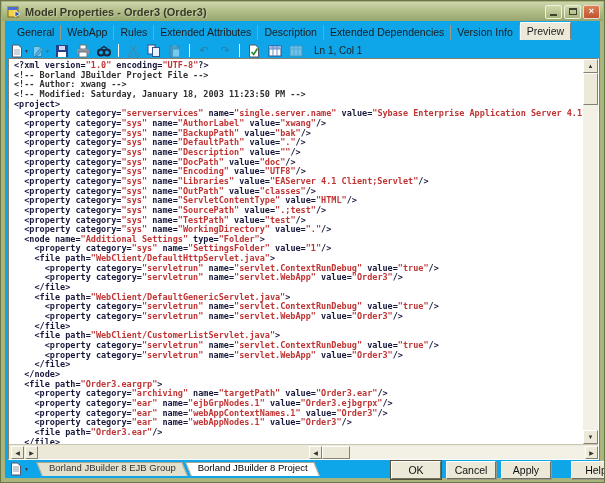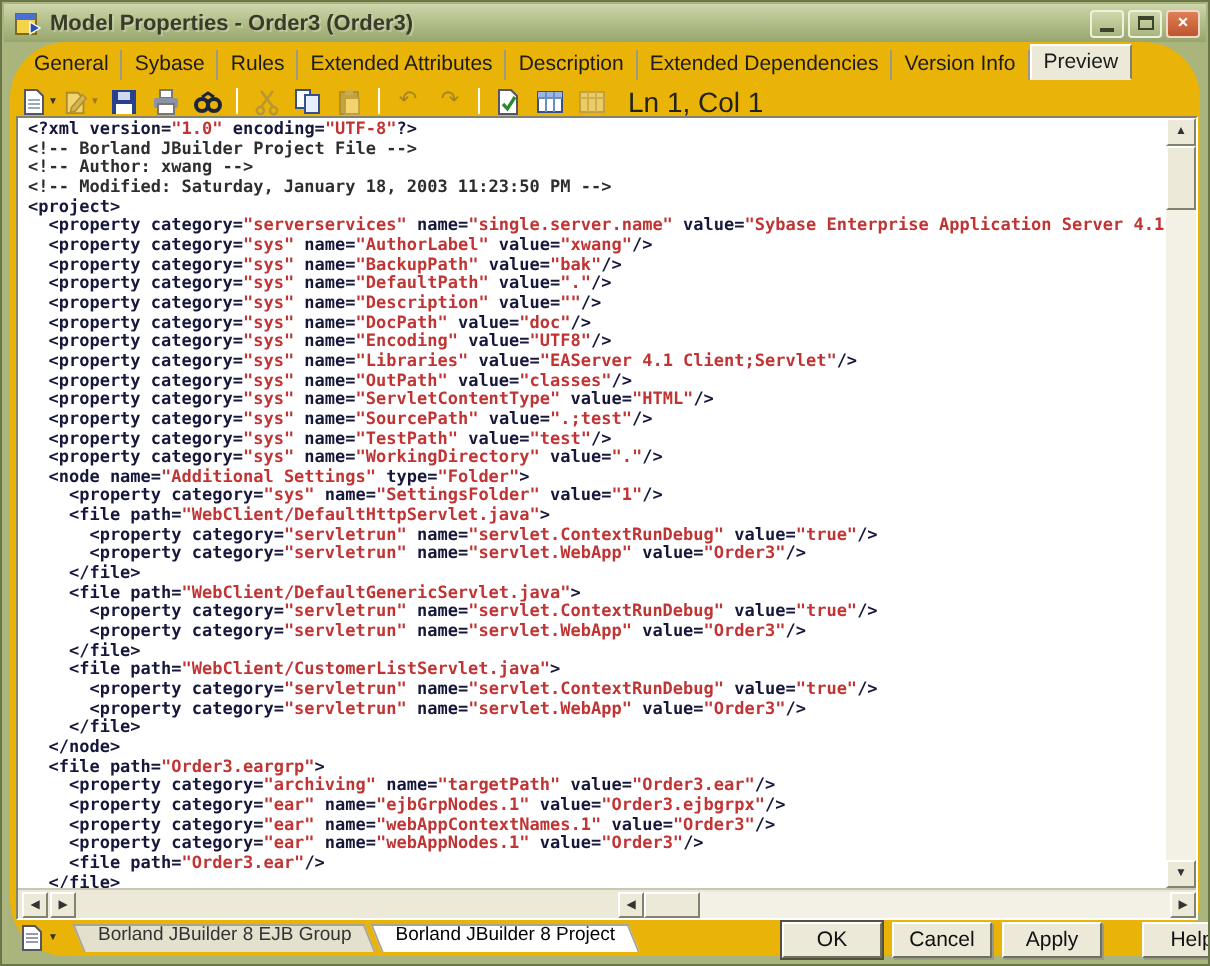--- a/index.html
+++ b/index.html
@@ -14,34 +14,34 @@
   .title{font-size:11px;font-weight:bold;color:#3a3a28;text-shadow:1px 1px 0 rgba(255,255,255,.25);
     white-space:nowrap;overflow:hidden;flex:1;}
   .winbtns{display:flex;gap:2px;}
   .wbtn{width:17px;height:14px;border:1px solid #eef2dd;border-radius:2px;
     background:linear-gradient(180deg,#cfd8ad,#a8b57e);display:flex;align-items:center;justify-content:center;
     font-size:9px;color:#3c422c;line-height:1;}
   .wbtn.close{background:linear-gradient(180deg,#dd7f54,#c05430);color:#fff;font-weight:bold;border-color:#f0d9c8;}
   .wbtn .minbar{width:7px;height:2px;background:#3c422c;margin-top:7px;}
   .wbtn .maxbox{width:8px;height:7px;border:1px solid #3c422c;border-top-width:2px;}
   
-  .client{position:absolute;left:4px;top:20px;right:4px;bottom:4px;background:#eab308;border-radius:28px;}
+  .client{position:absolute;left:4px;top:20px;right:4px;bottom:4px;background:#0ea5e9;}
   
   .tabbar{position:absolute;left:6px;top:3px;height:16px;display:flex;align-items:center;font-size:10.5px;color:#1c1c1c;}
   .tab{padding:1px 6px 2px 6px;border-right:1px solid #9a9a88;white-space:nowrap;}
   .tab.active{border:1px solid;border-color:#fff #808074 #ece9d8 #fff;background:#ece9d8;border-right-color:#808074;
     position:relative;top:-1px;padding-top:2px;font-weight:normal;}
   
   .toolbar{position:absolute;left:6px;top:21px;right:6px;height:17px;display:flex;align-items:center;gap:3px;}
   .tbtn{width:18px;height:16px;display:inline-flex;align-items:center;justify-content:center;gap:1px;}
   .tbtn.disabled{filter:grayscale(1) opacity(.42);}
   .tbtn .dd{font-size:5px;color:#333;}
   .tbtn .uglyph{font-size:11px;color:#445;line-height:1;}
   .tsep{width:1px;height:13px;background:#aaa79a;border-right:1px solid #fff;margin:0 2px;}
-  .caretpos{font-size:14px;color:#222;margin-left:6px;white-space:nowrap;}
+  .caretpos{font-size:10px;color:#222;margin-left:6px;white-space:nowrap;}
   
   .editor{position:absolute;left:3px;top:37px;width:591px;height:402px;background:#fff;
     border:1px solid;border-color:#82826e #fff #fff #82826e;}
   .code{position:absolute;left:0;top:0;width:574px;height:385px;overflow:hidden;margin:0;
     padding:2px 0 0 5px;font-family:"DejaVu Sans Mono","Liberation Mono",monospace;
     font-size:8.5px;font-weight:bold;line-height:9.65px;white-space:pre;}
   .code .m{color:var(--markup,#17173c);}
   .code .v{color:var(--value,#c03434);}
   .code .c{color:var(--comment,#2e2e2e);}
   
@@ -98,21 +98,21 @@
       <span class="wbtn close">
           <span>×</span>
         </span>
     </span>
   </div>
 
   <div class="client">
 
     <div class="tabbar">
         <div class="tab">General</div>
-        <div class="tab">Sybase</div>
+        <div class="tab">WebApp</div>
         <div class="tab">Rules</div>
         <div class="tab">Extended Attributes</div>
         <div class="tab">Description</div>
         <div class="tab">Extended Dependencies</div>
         <div class="tab">Version Info</div>
         <div class="tab active">Preview</div>
       </div>
 
     <div class="toolbar">
       <span style="display:flex;align-items:center;gap:3px;">

